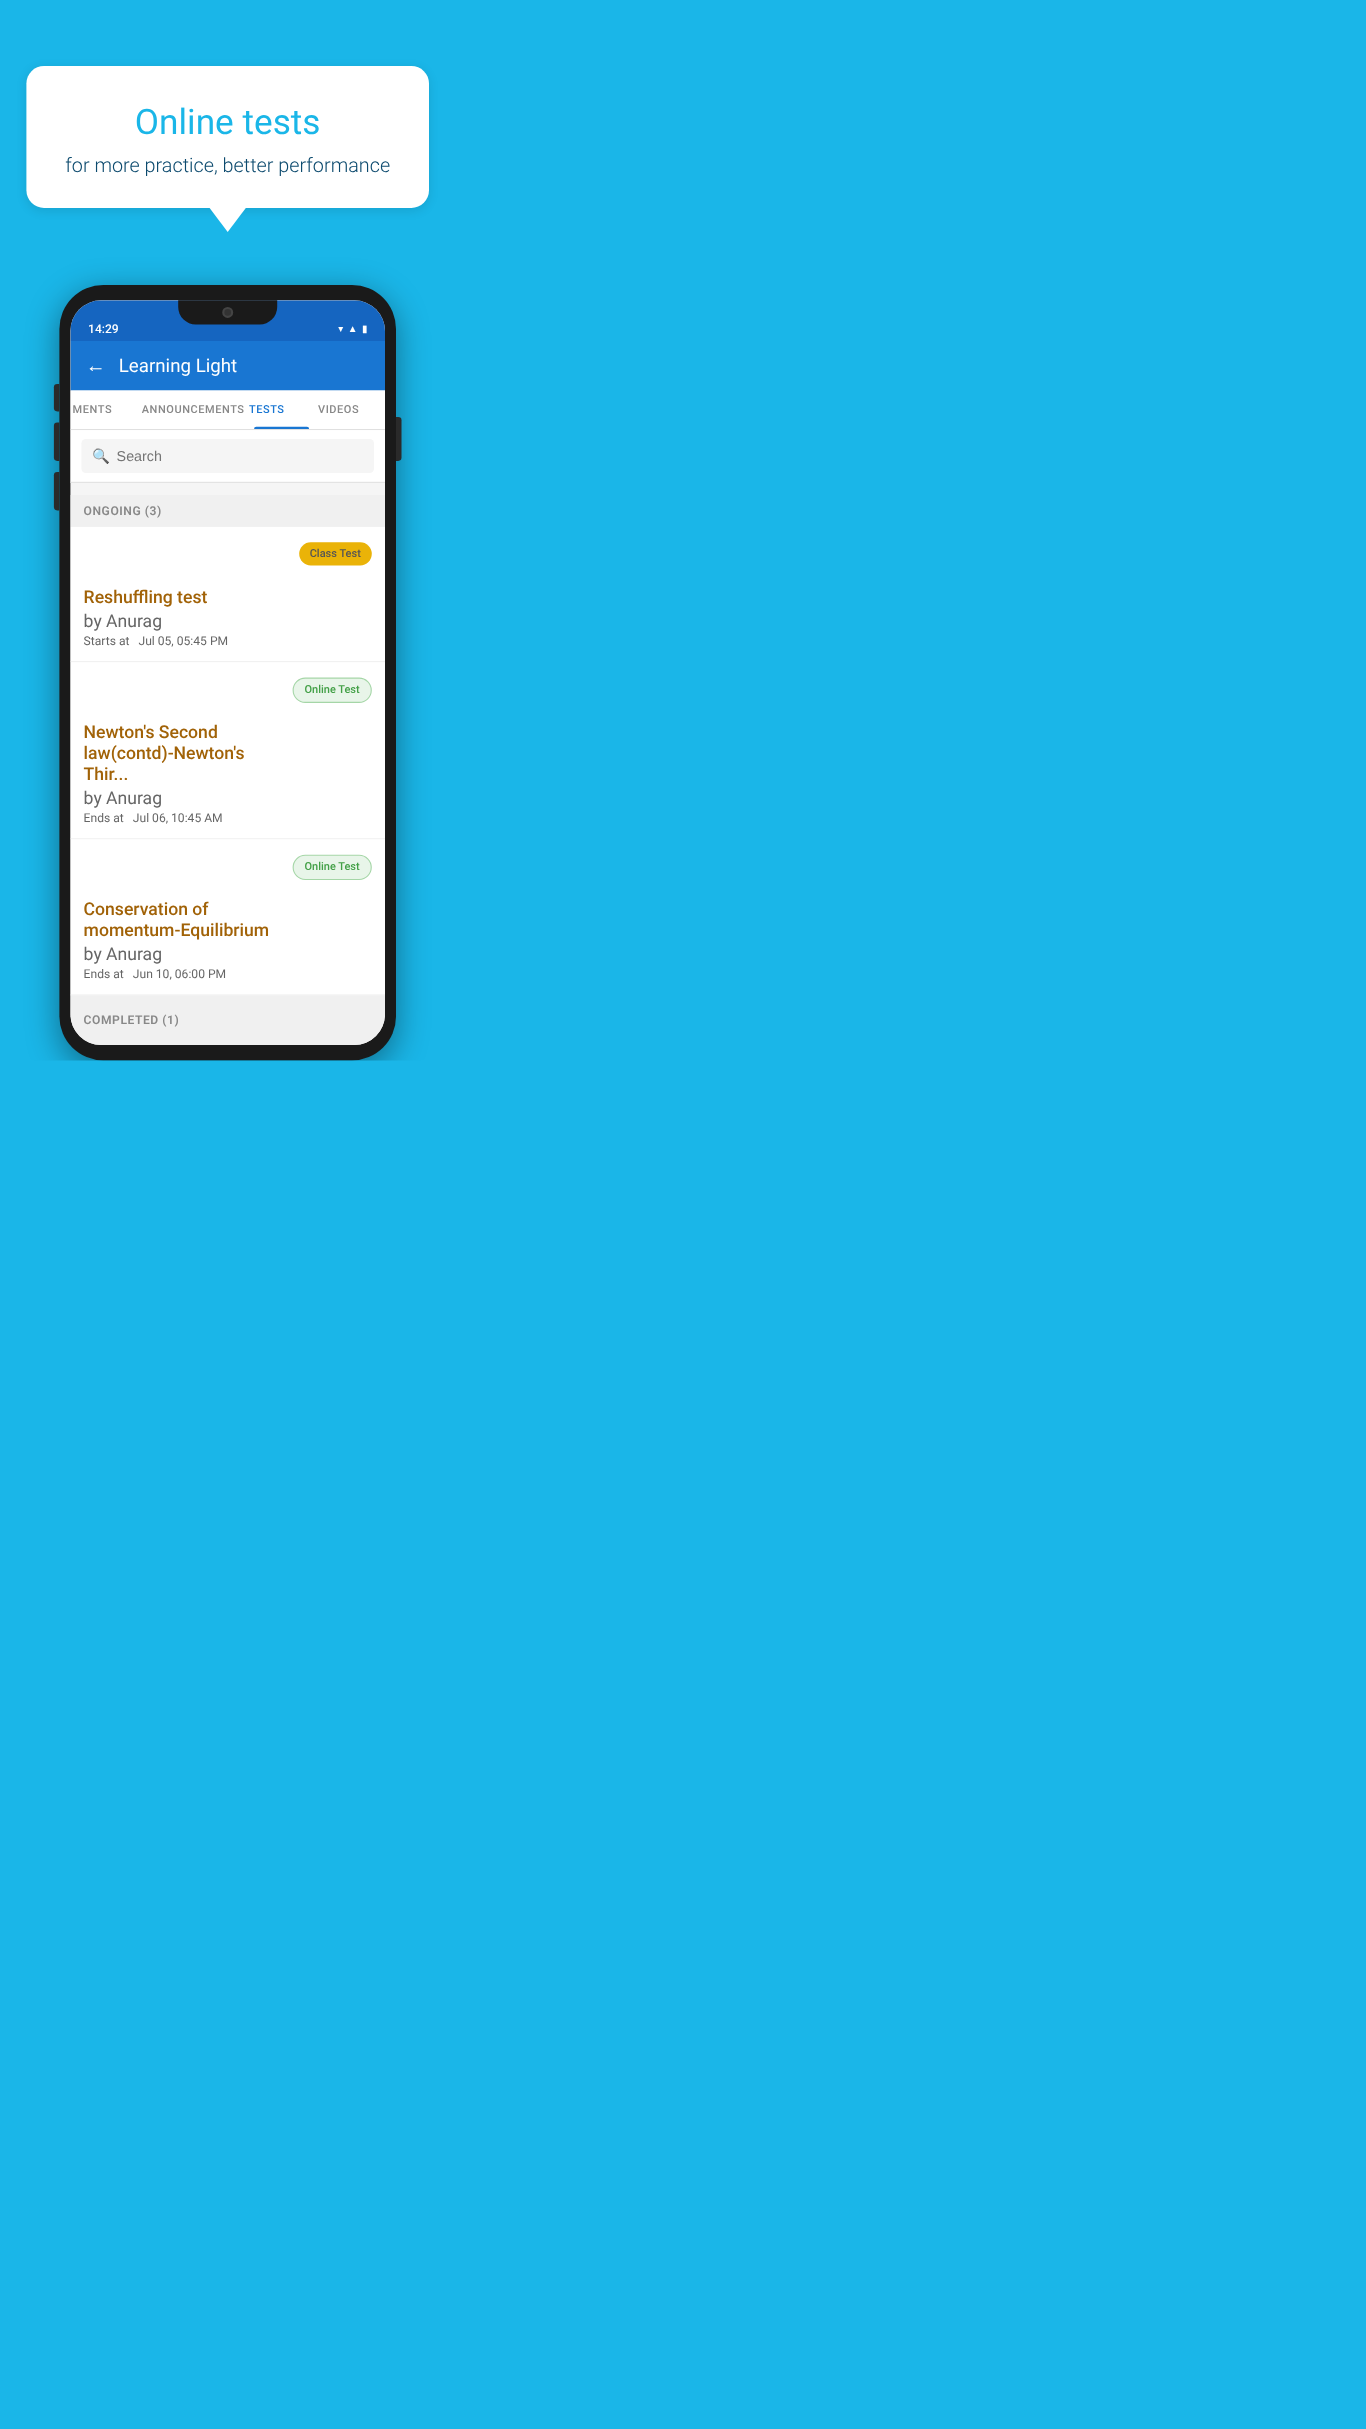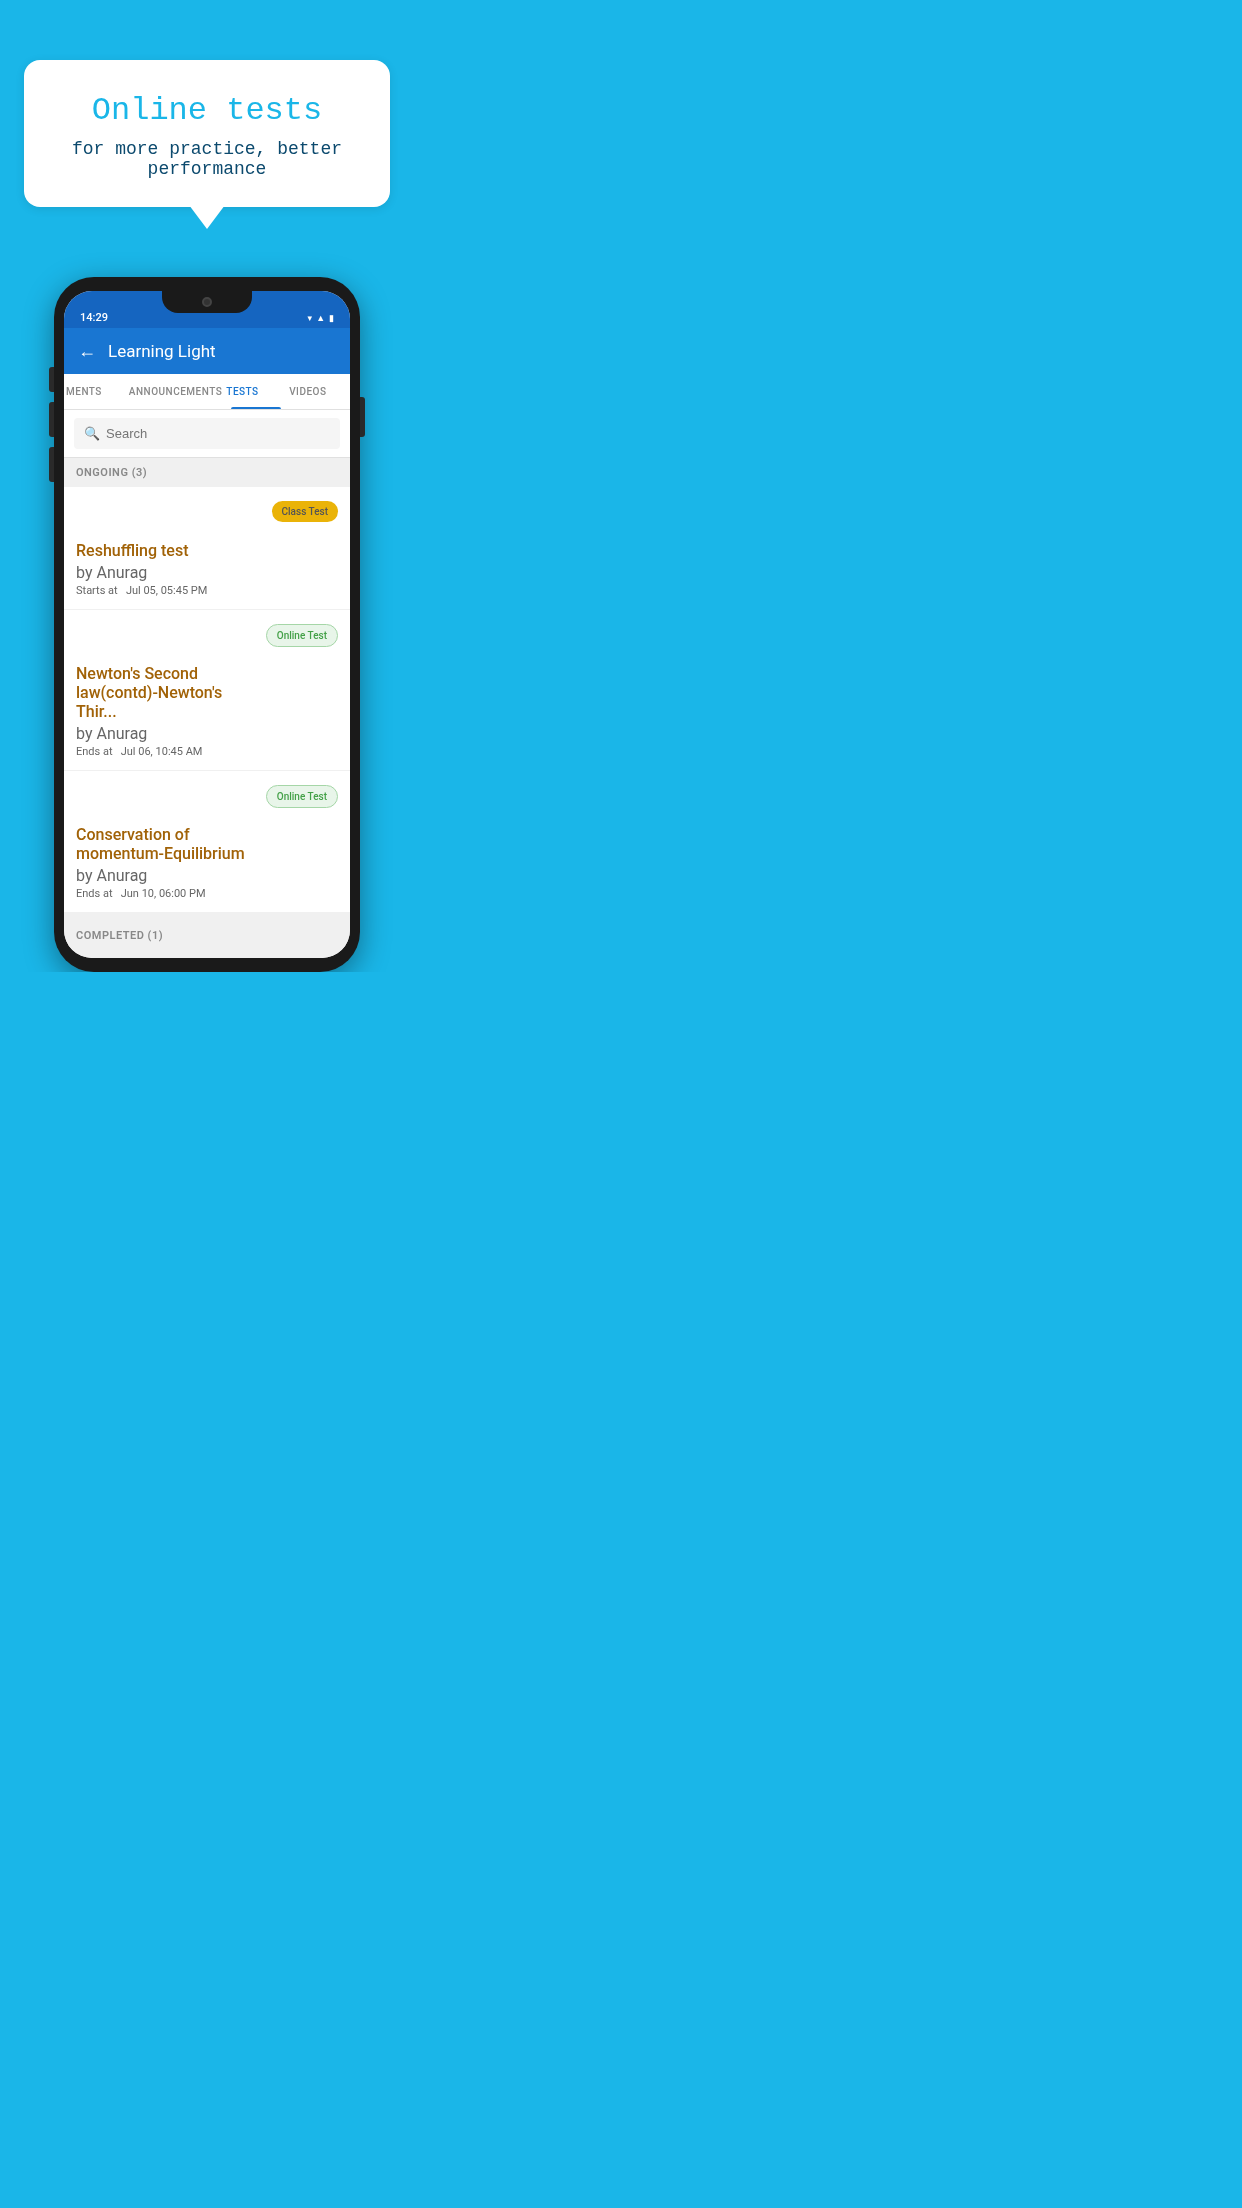--- a/index.html
+++ b/index.html
@@ -17,21 +17,20 @@
       overflow-x: hidden;
     }
 
     
     .speech-bubble-container {
       width: 100%;
       padding: 60px 24px 20px 24px;
       display: flex;
       flex-direction: column;
       align-items: center;
-      font-family: Liberation Mono, monospace;
     }
 
     .speech-bubble {
       background: white;
       border-radius: 16px;
       padding: 32px 24px 28px 24px;
       width: 100%;
       text-align: center;
       position: relative;
       box-shadow: 0 2px 10px rgba(0,0,0,0.1);
@@ -223,20 +222,21 @@
     }
 
     
     .section-label {
       background: #f0f0f0;
       padding: 8px 12px;
       font-size: 11px;
       font-weight: 600;
       color: #888;
       letter-spacing: 0.5px;
+      margin-top: 11px;
     }
 
     
     .test-item {
       background: white;
       padding: 12px 12px;
       border-bottom: 1px solid #f0f0f0;
       display: flex;
       justify-content: space-between;
       align-items: flex-start;

